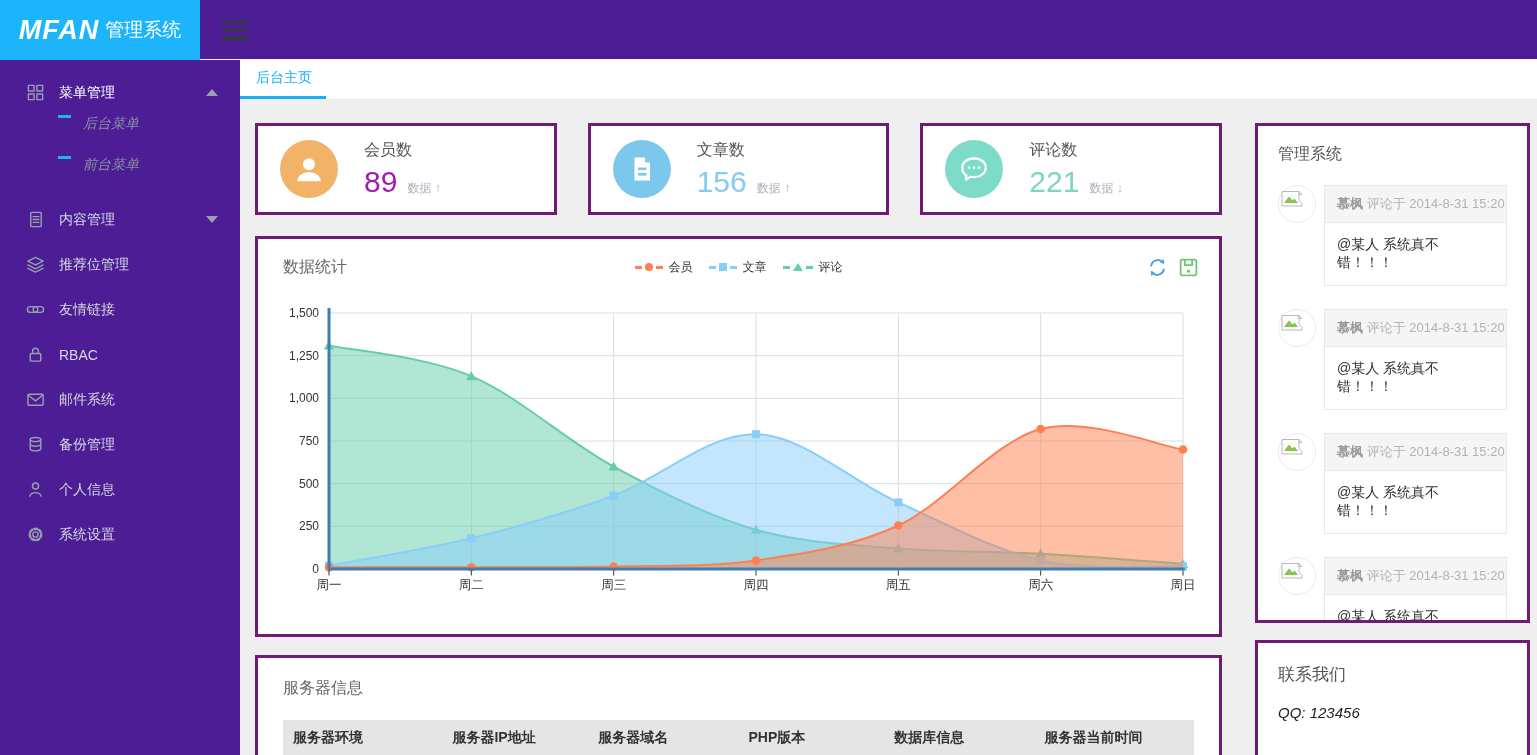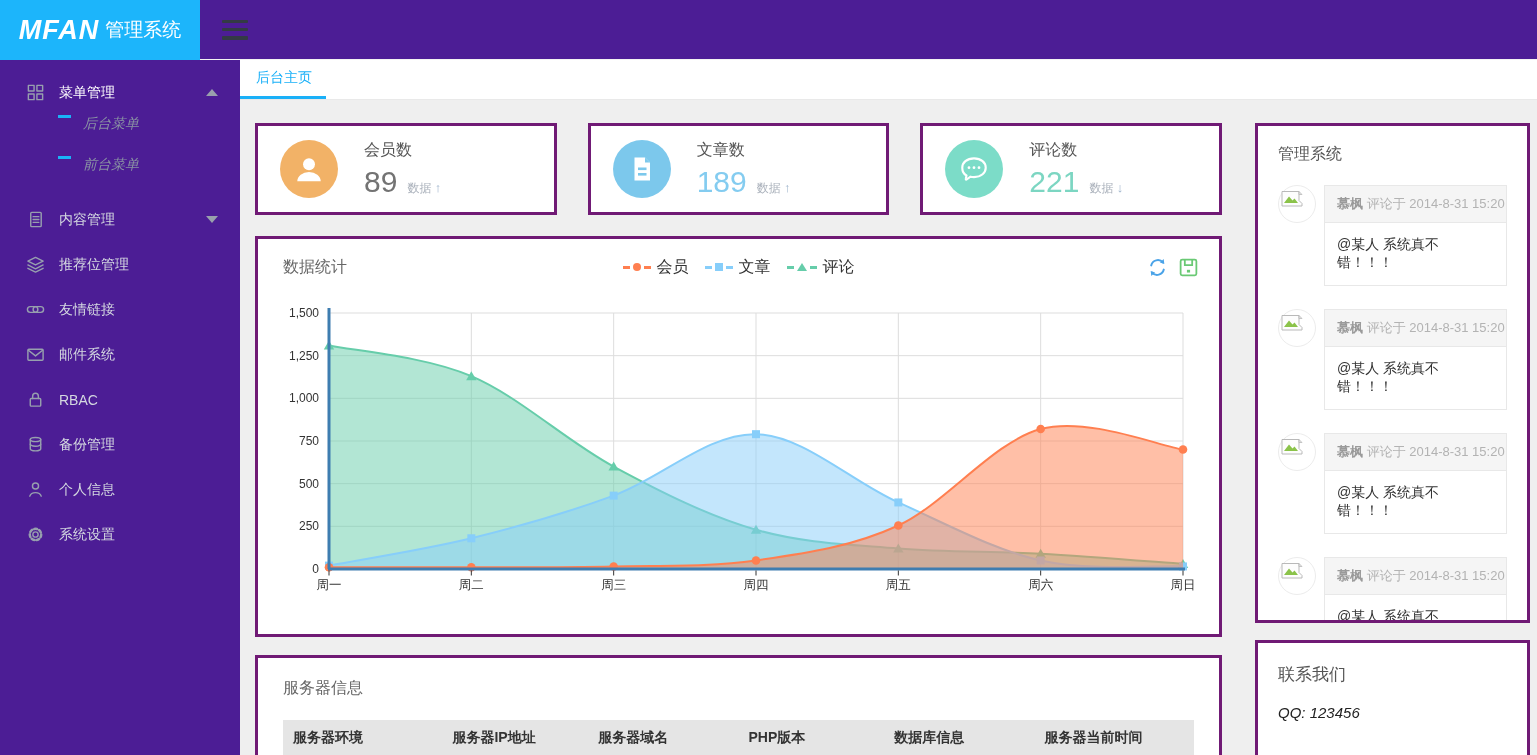--- a/index.html
+++ b/index.html
@@ -59,21 +59,21 @@
   
   .chart-card { height:401px; margin-bottom:18px; position:relative; }
   .chart-head { height:56px; display:flex; align-items:center; padding:0 20px 0 25px; position:relative;gap:32px; }
   .chart-title { font-size:16px; color:#666; }
   .chart-legend { position:absolute; left:0; right:0; top:0; height:56px; display:flex; align-items:center; justify-content:center; gap:16px; pointer-events:none; }
   .lg-item { display:flex; align-items:center; gap:3px; cursor:pointer; pointer-events:auto; }
   .lg-line { width:7px; height:3px; }
   .lg-circle { width:8px; height:8px; border-radius:50%; }
   .lg-square { width:8px; height:8px; }
   .lg-tri { width:0; height:0; border-left:5px solid transparent; border-right:5px solid transparent; }
-  .lg-text { font-size:16px; color:#333; margin-left:3px; }
+  .lg-text { font-size:12px; color:#333; margin-left:3px; }
   .chart-actions { margin-left:auto; display:flex; gap:10px; align-items:center; }
   .chart-actions .act { cursor:pointer; display:flex; }
   .chart-svg { display:block; margin:6px 15px 0 15px; }
 
   
   .server-card { height:170px; padding:20px 25px; }
   .server-title { font-size:16px; color:#666; margin-bottom:21px; }
   .server-table { width:100%; border-collapse:collapse; table-layout:fixed; font-size:14px; }
   .server-table th { background:#e5e5e5; text-align:left; font-weight:bold; color:#333; padding:9px 10px; }
   .server-table td { color:#333; padding:12px 10px 9px 10px; }
@@ -166,34 +166,34 @@
           <svg width="19" height="19" viewBox="0 0 20 20">
               <rect x="1.5" y="7" width="11" height="6" rx="3"></rect>
               <rect x="7.5" y="7" width="11" height="6" rx="3"></rect>
             </svg>
         </span>
         <span class="nav-label">友情链接</span>
       </div>
       <div class="nav-item">
         <span class="nav-icon">
           <svg width="19" height="19" viewBox="0 0 20 20">
+              <rect x="4.5" y="9" width="11" height="8" rx="1"></rect>
+              <path d="M7 9 V6.5 a3 3 0 0 1 6 0 V9"></path>
+            </svg>
+        </span>
+        <span class="nav-label">RBAC</span>
+      </div>
+      <div class="nav-item">
+        <span class="nav-icon">
+          <svg width="19" height="19" viewBox="0 0 20 20">
               <rect x="2" y="4.5" width="16" height="11.5" rx="1"></rect>
               <polyline points="2.5,5.5 10,11.5 17.5,5.5"></polyline>
             </svg>
         </span>
         <span class="nav-label">邮件系统</span>
-      </div>
-      <div class="nav-item">
-        <span class="nav-icon">
-          <svg width="19" height="19" viewBox="0 0 20 20">
-              <rect x="4.5" y="9" width="11" height="8" rx="1"></rect>
-              <path d="M7 9 V6.5 a3 3 0 0 1 6 0 V9"></path>
-            </svg>
-        </span>
-        <span class="nav-label">RBAC</span>
       </div>
       <div class="nav-item">
         <span class="nav-icon">
           <svg width="19" height="19" viewBox="0 0 20 20">
               <ellipse cx="10" cy="4.8" rx="5.5" ry="2.2"></ellipse>
               <path d="M4.5 4.8 V14.5 a5.5 2.2 0 0 0 11 0 V4.8"></path>
               <path d="M4.5 9.6 a5.5 2.2 0 0 0 11 0"></path>
             </svg>
         </span>
         <span class="nav-label">备份管理</span>
@@ -230,38 +230,38 @@
             <div class="card stat-card">
               <div class="stat-ico" style="background:#f2b267;color:#f2b267;">
                 <svg width="32" height="32" viewBox="0 0 30 30">
                     <circle cx="15" cy="10.5" r="5.6" fill="#fff"></circle>
                     <path d="M4 26.5 a11 8.6 0 0 1 22 0 Z" fill="#fff"></path>
                   </svg>
               </div>
               <div class="stat-txt">
                 <span class="stat-title">会员数</span>
                 <span class="stat-valrow">
-                  <span class="stat-value" style="color:#737373;">89</span>
+                  <span class="stat-value" style="color:#a21caf;">89</span>
                   <span class="stat-label"><span>数据</span> <span class="stat-arrow">↑</span></span>
                 </span>
               </div>
             </div>
             <div class="card stat-card">
               <div class="stat-ico" style="background:#7cc8ec;color:#7cc8ec;">
                 <svg width="30" height="30" viewBox="0 0 30 30">
                     <path d="M7.5 3.5 h10.5 l5 5 v18 h-15.5 z" fill="#fff"></path>
                     <path d="M18 3.5 l5 5 h-5 z" fill="currentColor"></path>
                     <rect x="11" y="13.5" width="8.5" height="2.6" fill="currentColor"></rect>
                     <rect x="11" y="19" width="8.5" height="2.6" fill="currentColor"></rect>
                   </svg>
               </div>
               <div class="stat-txt">
                 <span class="stat-title">文章数</span>
                 <span class="stat-valrow">
-                  <span class="stat-value" style="color:#84ccf0;">189</span>
+                  <span class="stat-value" style="color:#84ccf0;">156</span>
                   <span class="stat-label"><span>数据</span> <span class="stat-arrow">↑</span></span>
                 </span>
               </div>
             </div>
             <div class="card stat-card">
               <div class="stat-ico" style="background:#7cdcc8;color:#7cdcc8;">
                 <svg width="32" height="32" viewBox="0 0 30 30" fill="none" stroke="#fff" stroke-width="2">
                     <path d="M15 5 c6.8 0 11 4.1 11 8.8 s-4.2 8.8-11 8.8 c-1.2 0-2.3-.12-3.3-.35 l-3.6 2.6 c-.4.28-.9-.05-.8-.5 l.6-3.3 C5.3 19.6 4 16.9 4 13.8 4 9.1 8.2 5 15 5 z"></path>
                     <circle cx="10.3" cy="13.8" r="1.3" fill="#fff" stroke="none"></circle>
                     <circle cx="15" cy="13.8" r="1.3" fill="#fff" stroke="none"></circle>

